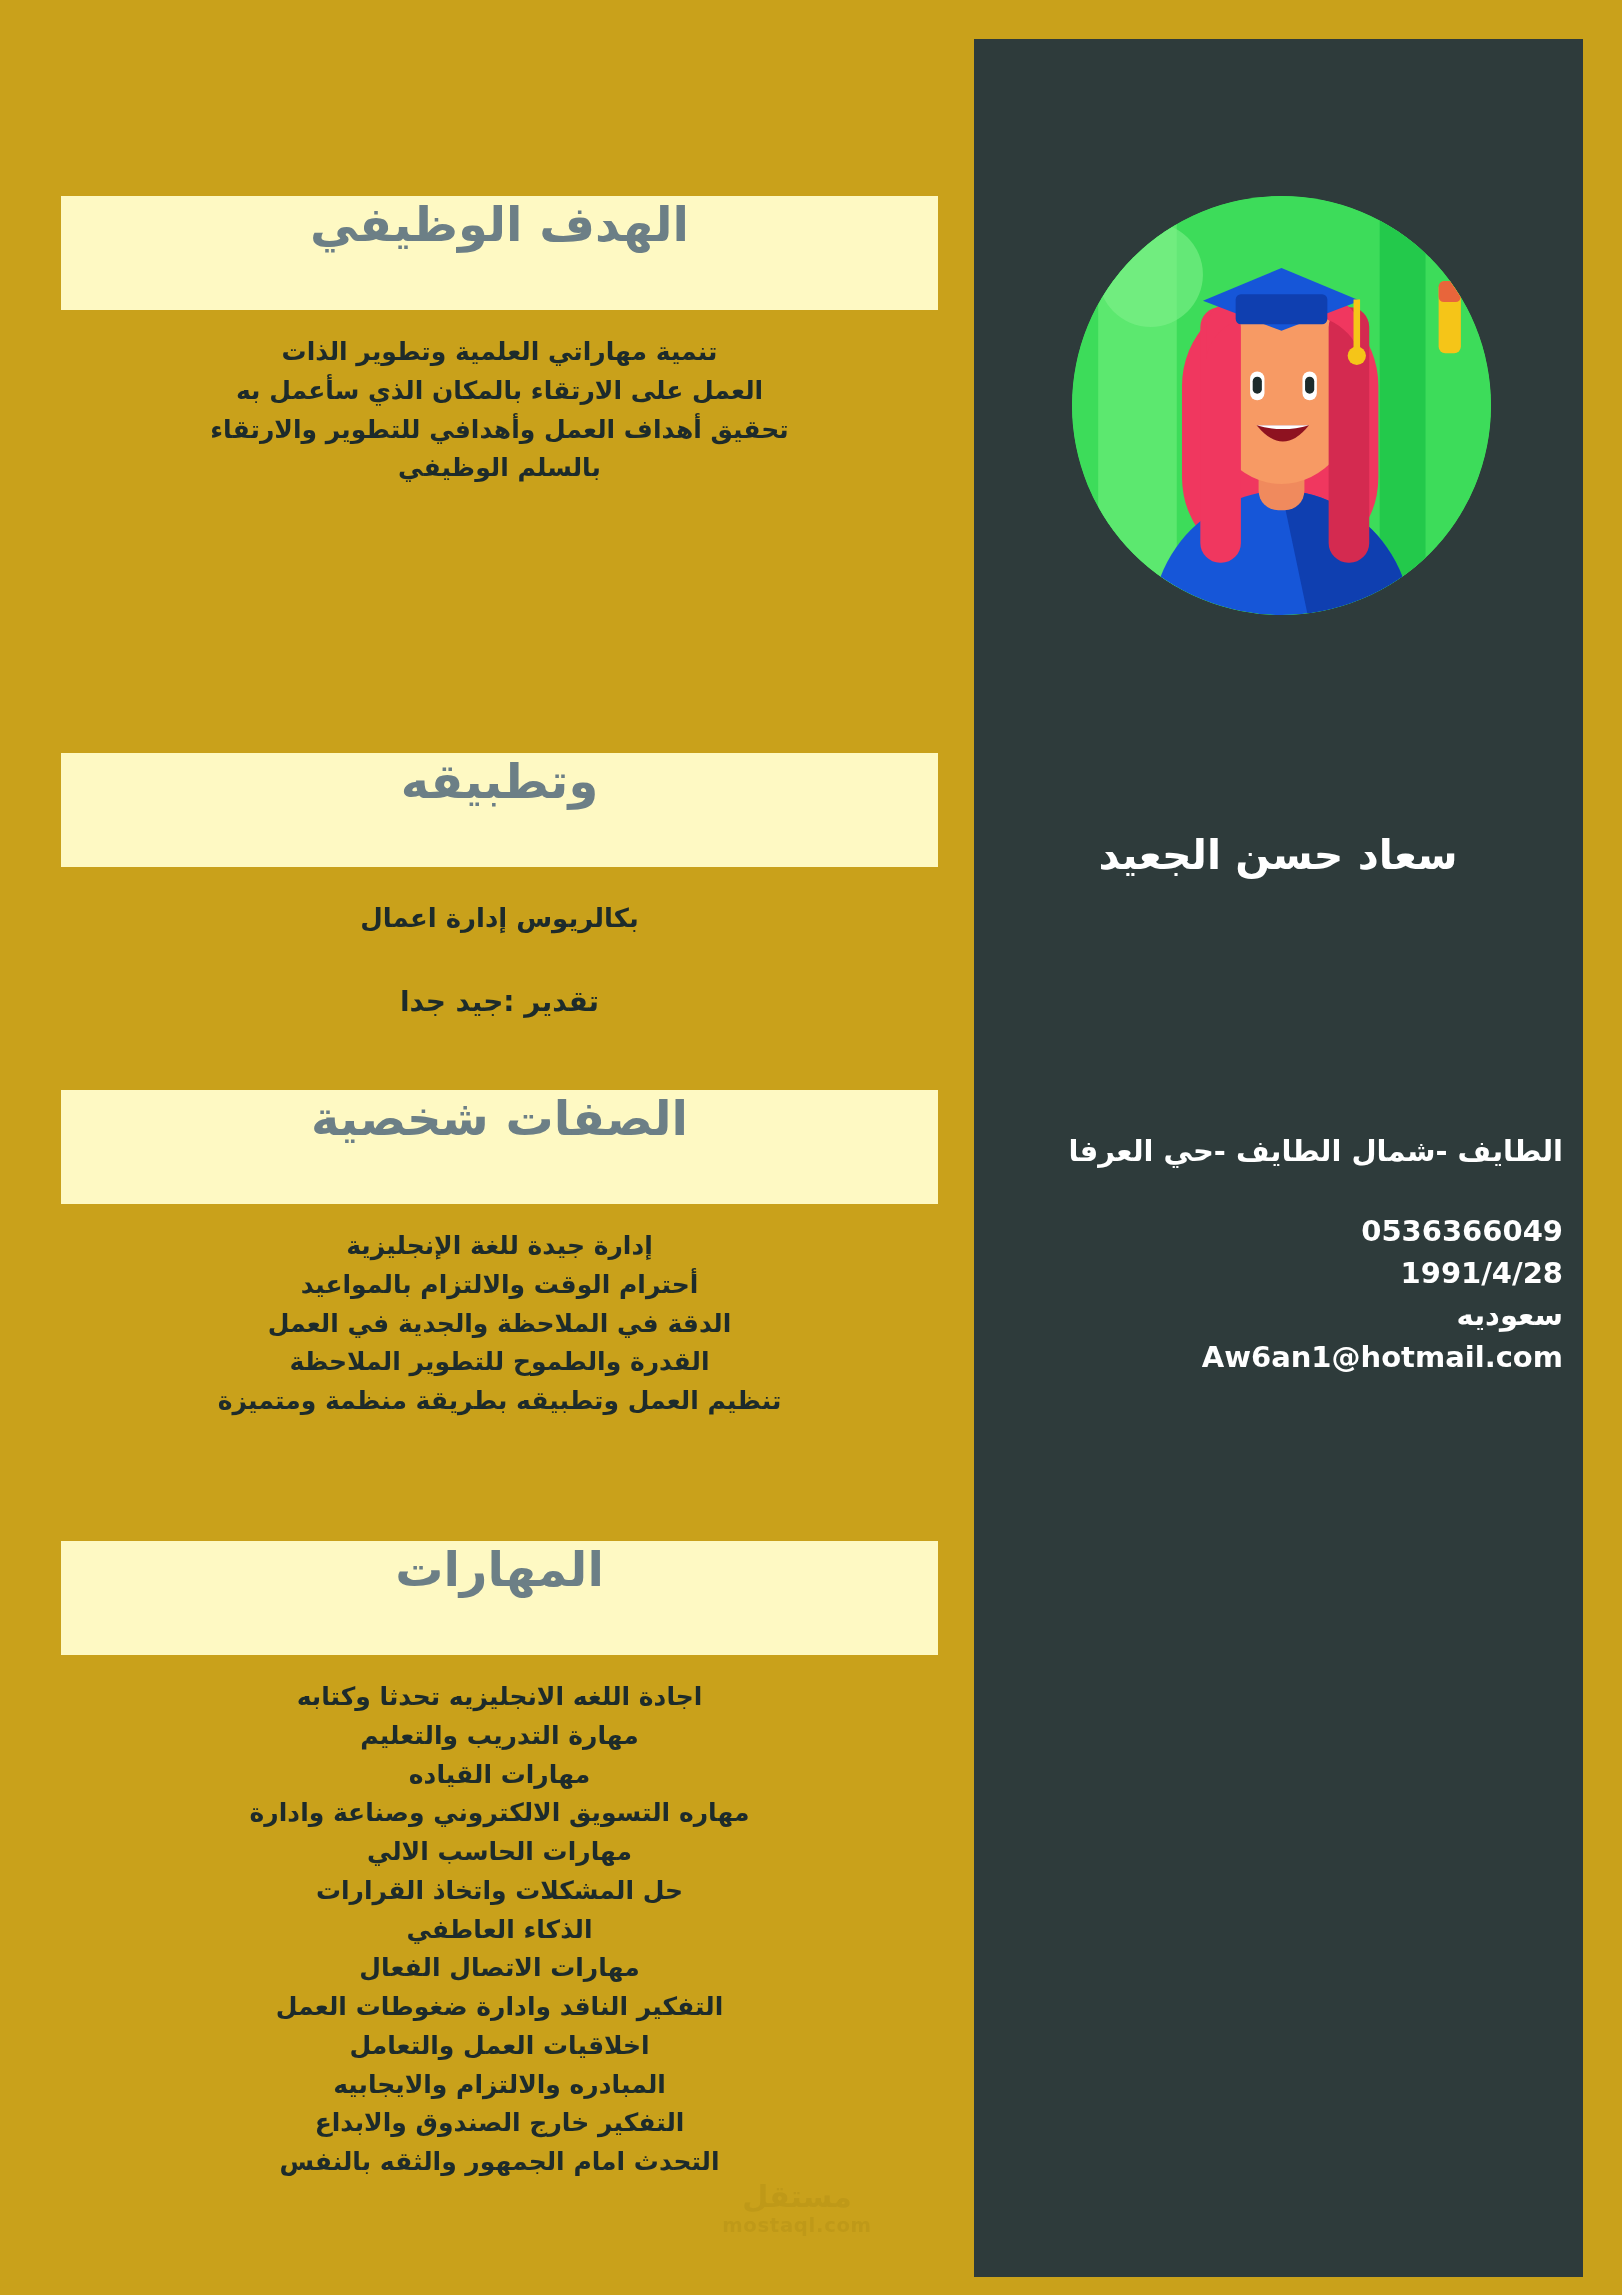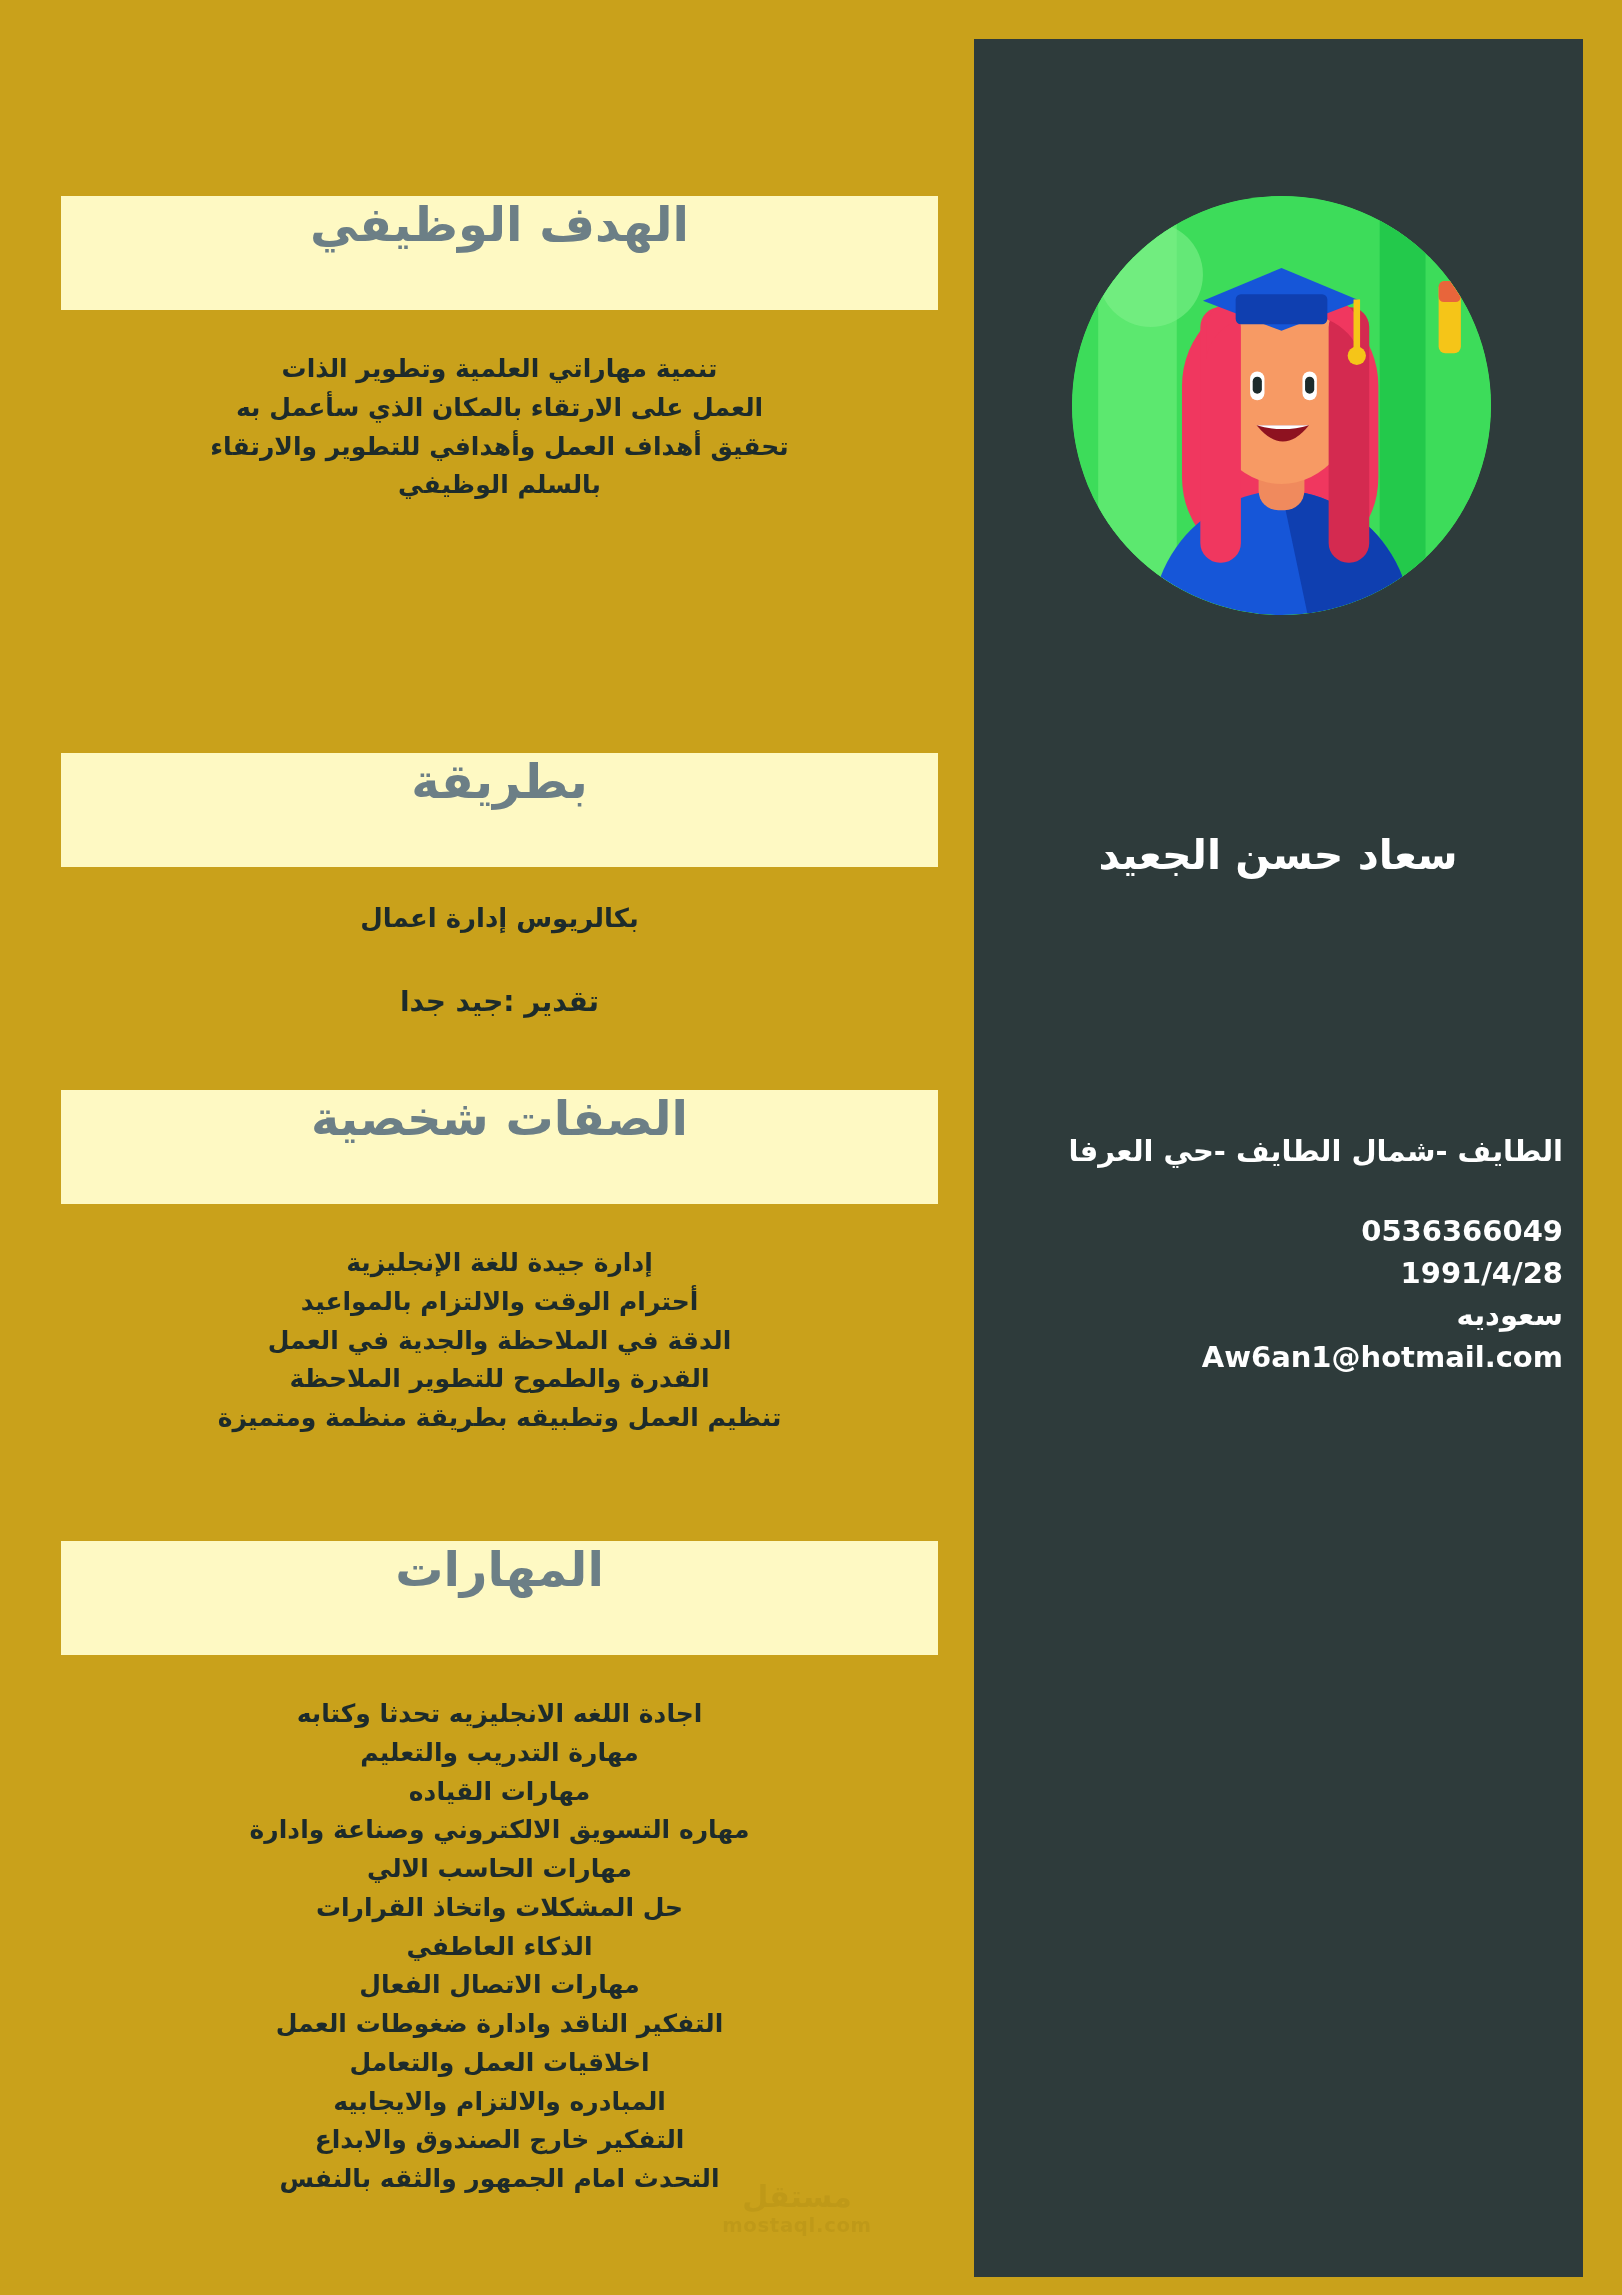--- a/index.html
+++ b/index.html
@@ -88,21 +88,21 @@
     align-items: flex-start;
     justify-content: center;
   }
   .section-title {
     color: #6c7f86;
     font-size: 48px;
     font-weight: bold;
     letter-spacing: 0.7px;
   }
   .section-body {
-    margin-top: 40px;
+    margin-top: 23px;
     text-align: center;
     color: #1d2b2b;
     font-size: 25px;
     font-weight: bold;
     line-height: 1.55;
   }
   .section-body .line {
     display: block;
   }
   .edu-body {
@@ -214,21 +214,21 @@
     <div class="section-body">
       <span class="line">تنمية مهاراتي العلمية وتطوير الذات</span>
       <span class="line">العمل على الارتقاء بالمكان الذي سأعمل به</span>
       <span class="line">تحقيق أهداف العمل وأهدافي للتطوير والارتقاء</span>
       <span class="line">بالسلم الوظيفي</span>
     </div>
   </div>
 
   <div class="section s-education">
     <div class="section-title-bar">
-      <span class="section-title">بطريقة</span>
+      <span class="section-title">وتطبيقه</span>
     </div>
     <div class="edu-body">
       <div class="edu-degree">بكالريوس إدارة اعمال</div>
       <div class="edu-grade">تقدير :جيد جدا</div>
     </div>
   </div>
 
   <div class="section s-traits">
     <div class="section-title-bar">
       <span class="section-title">الصفات شخصية</span>

